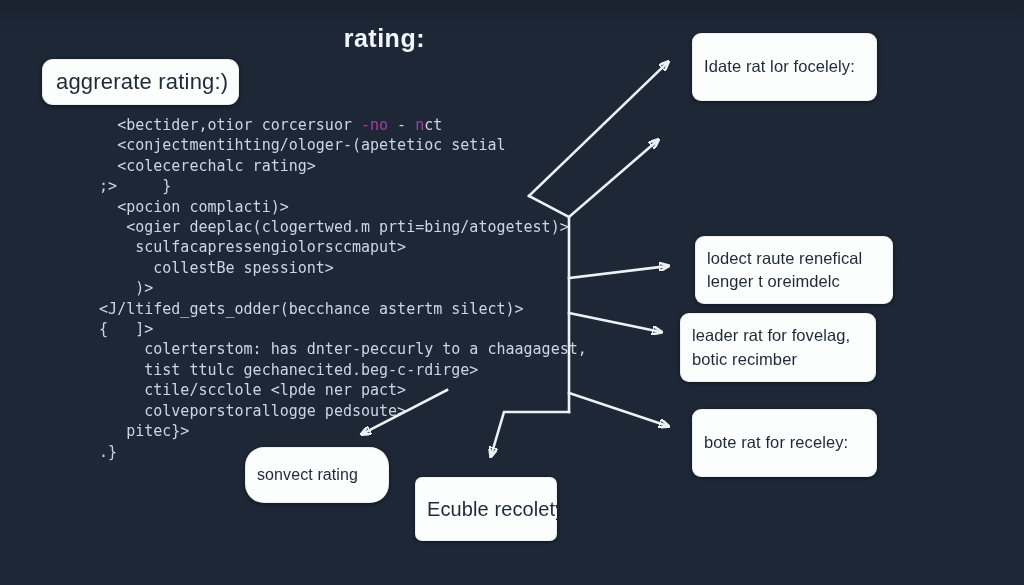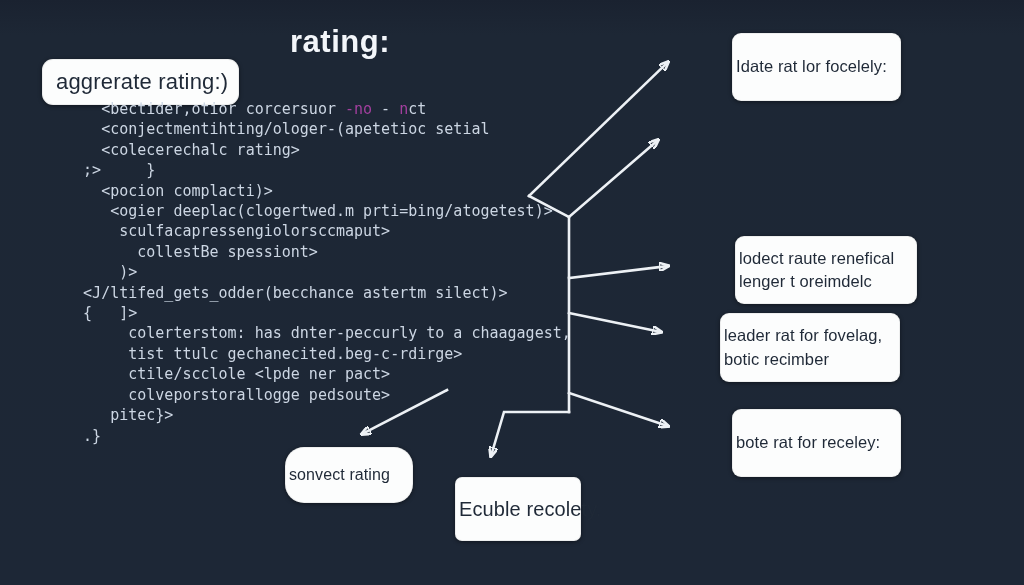--- a/index.html
+++ b/index.html
@@ -2,36 +2,36 @@
 <html style="--magenta: #a23f9e;"><head>
 <meta charset="utf-8">
 <style>
   html,body { margin:0; padding:0; background:#10161f; }
   #canvas {
     position:relative; width:1024px; height:585px; overflow:hidden;
     background:linear-gradient(180deg,#1a2230 0%, #1d2735 6%, #1d2736 100%);
     font-family:"Liberation Sans", sans-serif;
   }
   .title {
-    position:absolute; left:255px; top:24px; width:170px; text-align:center;
-    font-size:31px; font-weight:bold; color:#f3f6fa; letter-spacing:.5px;
+    position:absolute; left:255px; top:24px; width:170px; text-align:right;
+    font-size:25px; font-weight:bold; color:#f3f6fa; letter-spacing:.5px;
   }
   .whitebox {
     position:absolute; background:#fcfdfd; border-radius:9px;
     box-shadow:0 1px 4px rgba(0,0,0,.45), inset 0 0 0 1px rgba(0,0,0,.06);
     color:#1f2937; display:flex; flex-direction:column; justify-content:center;
   }
   .agg {
     left:42px; top:59px; width:183px; height:46px; border-radius:11px;
     font-size:22px; padding-left:14px; letter-spacing:.2px;
   }
-  .callout { font-size:16.5px; line-height:1.42; padding:8px 4px; letter-spacing:.1px;margin-left:40px; }
+  .callout { font-size:16.5px; line-height:1.42; padding:8px 12px; letter-spacing:.1px; }
   .callout div { white-space:nowrap; }
   .code {
-    position:absolute; left:56px; top:99px; margin:0;
+    position:absolute; left:56px; top:99px; margin:16px;
     font-family:"DejaVu Sans Mono", monospace; font-size:15px; line-height:20.4px;
     color:#ccd6e3; white-space:pre; letter-spacing:0;
   }
   .tok-m { color:var(--magenta,#a23f9e); }
   svg.arrows { position:absolute; left:0; top:0; pointer-events:none; }
   svg.arrows path, svg.arrows polyline {
     stroke:#edf1f5; stroke-width:2.6; fill:none; stroke-linecap:square; stroke-linejoin:miter;
   }
 </style>
 </head>

